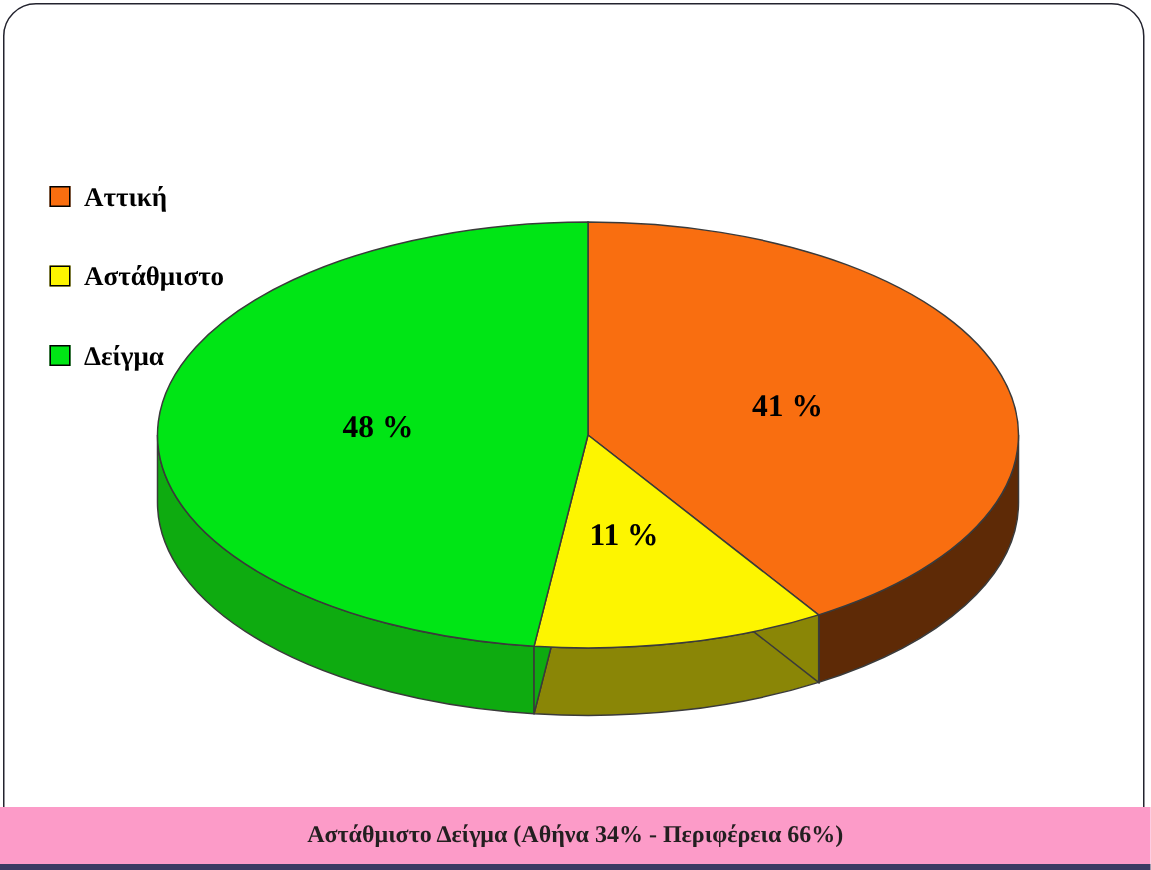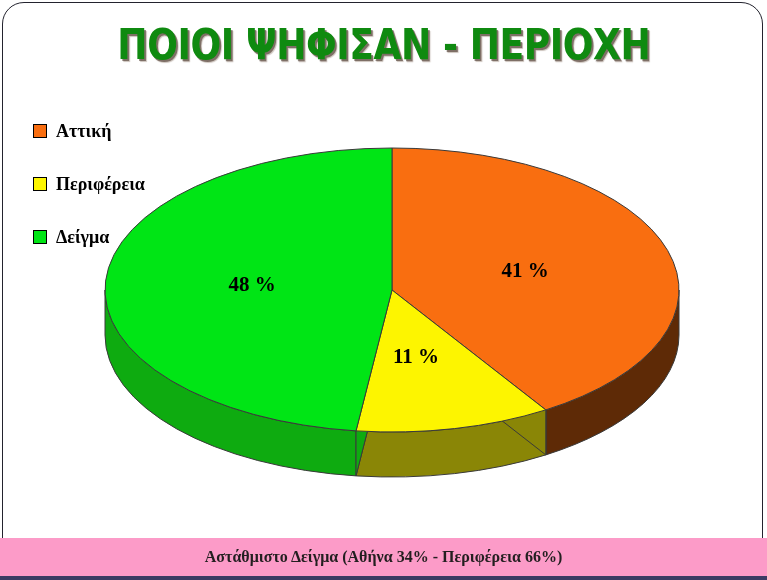--- a/index.html
+++ b/index.html
@@ -136,23 +136,20 @@
     background: #3b3b63;
   }
 </style>
 </head>
 <body>
 
 <div id="slide" style="background: rgb(255, 255, 255);">
 
   <div id="frame" style="border-color: rgb(35, 35, 46);"></div>
 
-  <div id="title-wrap">
-    <span id="title" style="color: rgb(15, 138, 16);">ΠΟΙΟΙ ΨΗΦΙΣΑΝ - ΠΕΡΙΟΧΗ</span>
-  </div>
 
   <div id="pie-area">
     <svg id="pie-svg" width="767" height="580" viewBox="0 0 767 580">
       <g id="pie-sides">
           <path d="M 679 290 A 287 142 0 0 1 545.782290158972 409.89456542128613 L 545.782290158972 454.89456542128613 A 287 142 0 0 0 679 335 Z" fill="#5e2a06" stroke="#3a3a3a" stroke-width="1"></path>
           <path d="M 392 290 L 545.7822901589719 409.8945654212862 L 545.7822901589719 454.8945654212862 L 392 335 Z" fill="#5e2a06" stroke="#3a3a3a" stroke-width="1"></path>
           <path d="M 545.782290158972 409.89456542128613 A 287 142 0 0 1 356.0293619670448 430.88028758665587 L 356.0293619670448 475.88028758665587 A 287 142 0 0 0 545.782290158972 454.89456542128613 Z" fill="#8a8606" stroke="#3a3a3a" stroke-width="1"></path>
           <path d="M 392 290 L 545.7822901589719 409.8945654212862 L 545.7822901589719 454.8945654212862 L 392 335 Z" fill="#8a8606" stroke="#3a3a3a" stroke-width="1"></path>
           <path d="M 392 290 L 356.02936196704445 430.88028758665587 L 356.02936196704445 475.88028758665587 L 392 335 Z" fill="#8a8606" stroke="#3a3a3a" stroke-width="1"></path>
           <path d="M 356.0293619670448 430.88028758665587 A 287 142 0 0 1 105 290 L 105 335 A 287 142 0 0 0 356.0293619670448 475.88028758665587 Z" fill="#0eab10" stroke="#3a3a3a" stroke-width="1"></path>
@@ -171,21 +168,21 @@
     </svg>
   </div>
 
   <div id="legend">
       <div class="legend-item">
         <span class="legend-swatch" style="background: rgb(249, 110, 16); border-color: rgb(0, 0, 0);"></span>
         <span class="legend-label">Αττική</span>
       </div>
       <div class="legend-item">
         <span class="legend-swatch" style="background: rgb(253, 245, 0); border-color: rgb(0, 0, 0);"></span>
-        <span class="legend-label">Περιφέρεια</span>
+        <span class="legend-label">Αστάθμιστο</span>
       </div>
       <div class="legend-item">
         <span class="legend-swatch" style="background: rgb(0, 229, 21); border-color: rgb(0, 0, 0);"></span>
         <span class="legend-label">Δείγμα</span>
       </div>
     </div>
 
   <div id="footer-bar" style="background: rgb(252, 155, 200);">
     <span id="footer-text">Αστάθμιστο Δείγμα (Αθήνα 34% - Περιφέρεια 66%)</span>
   </div>

